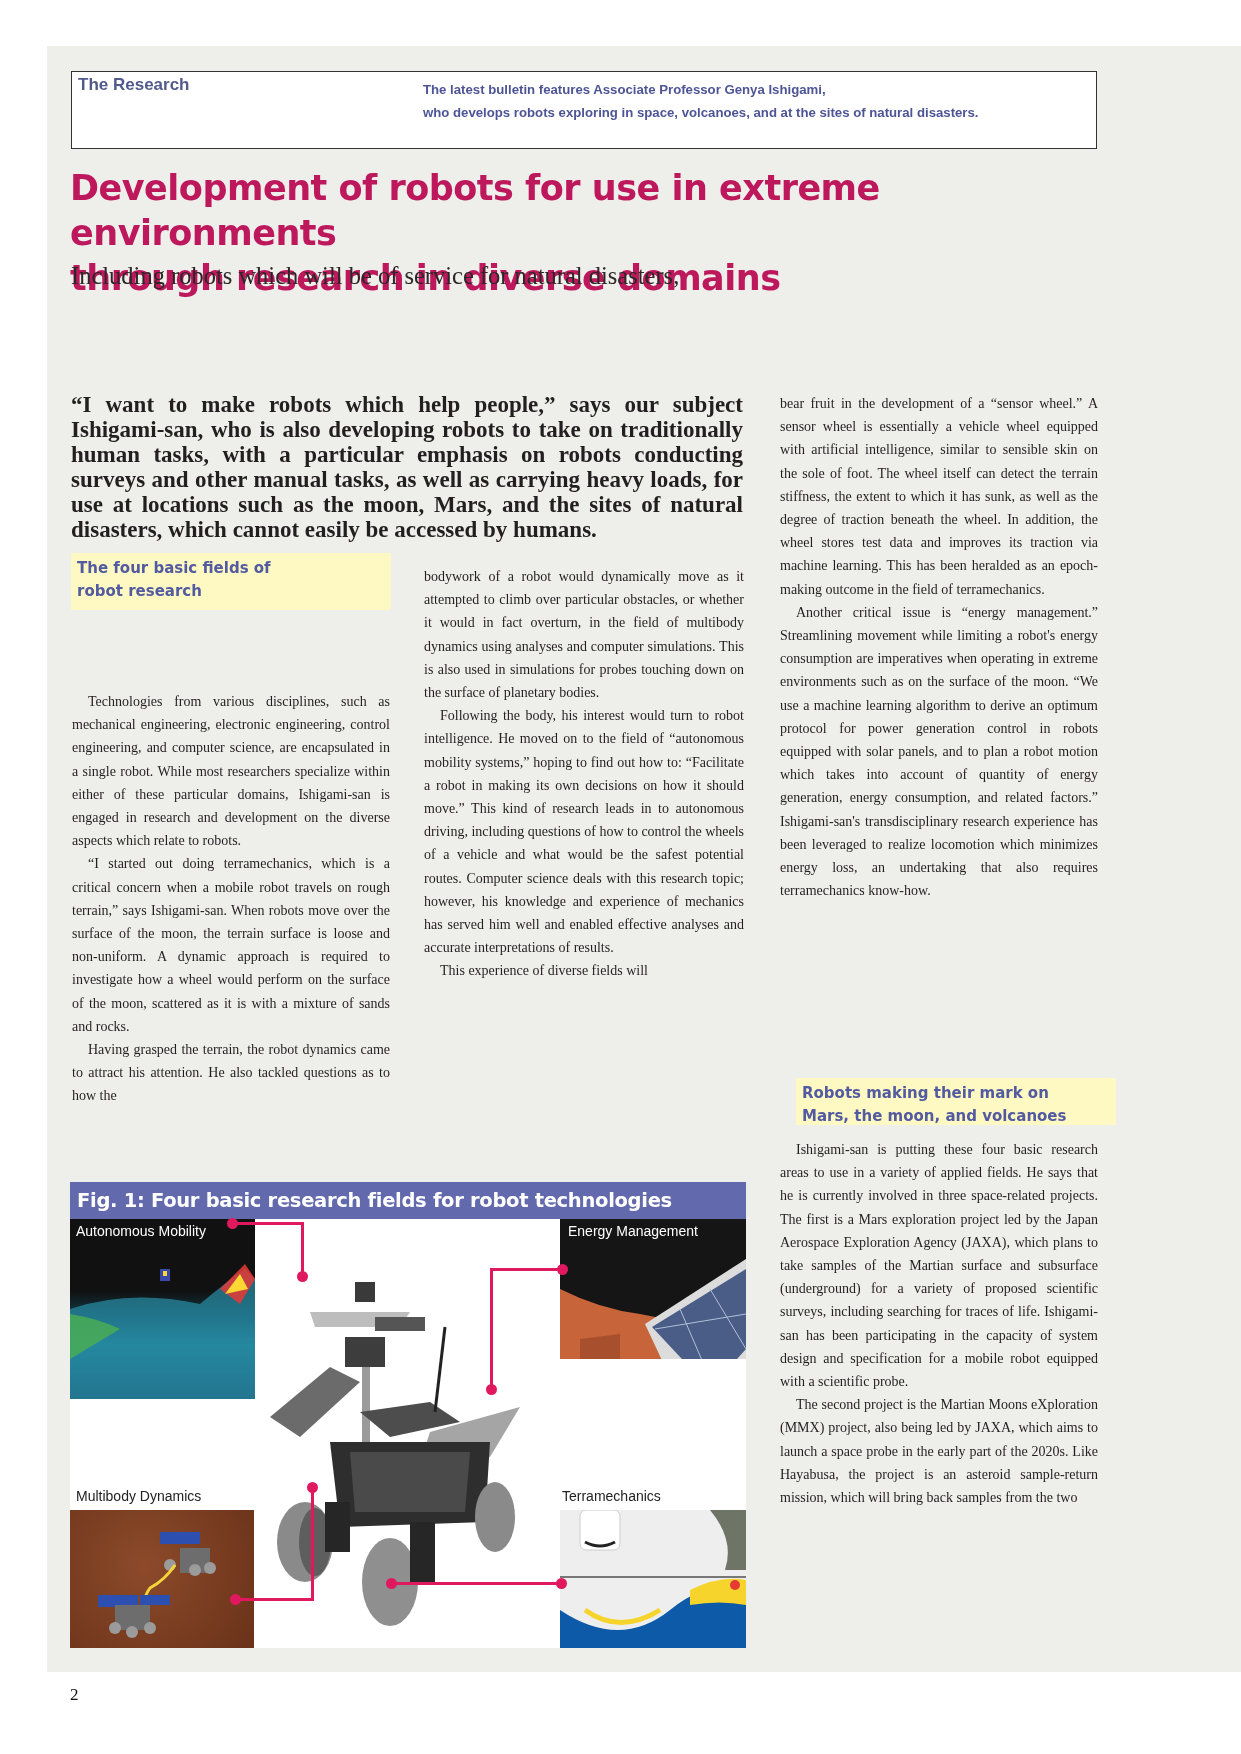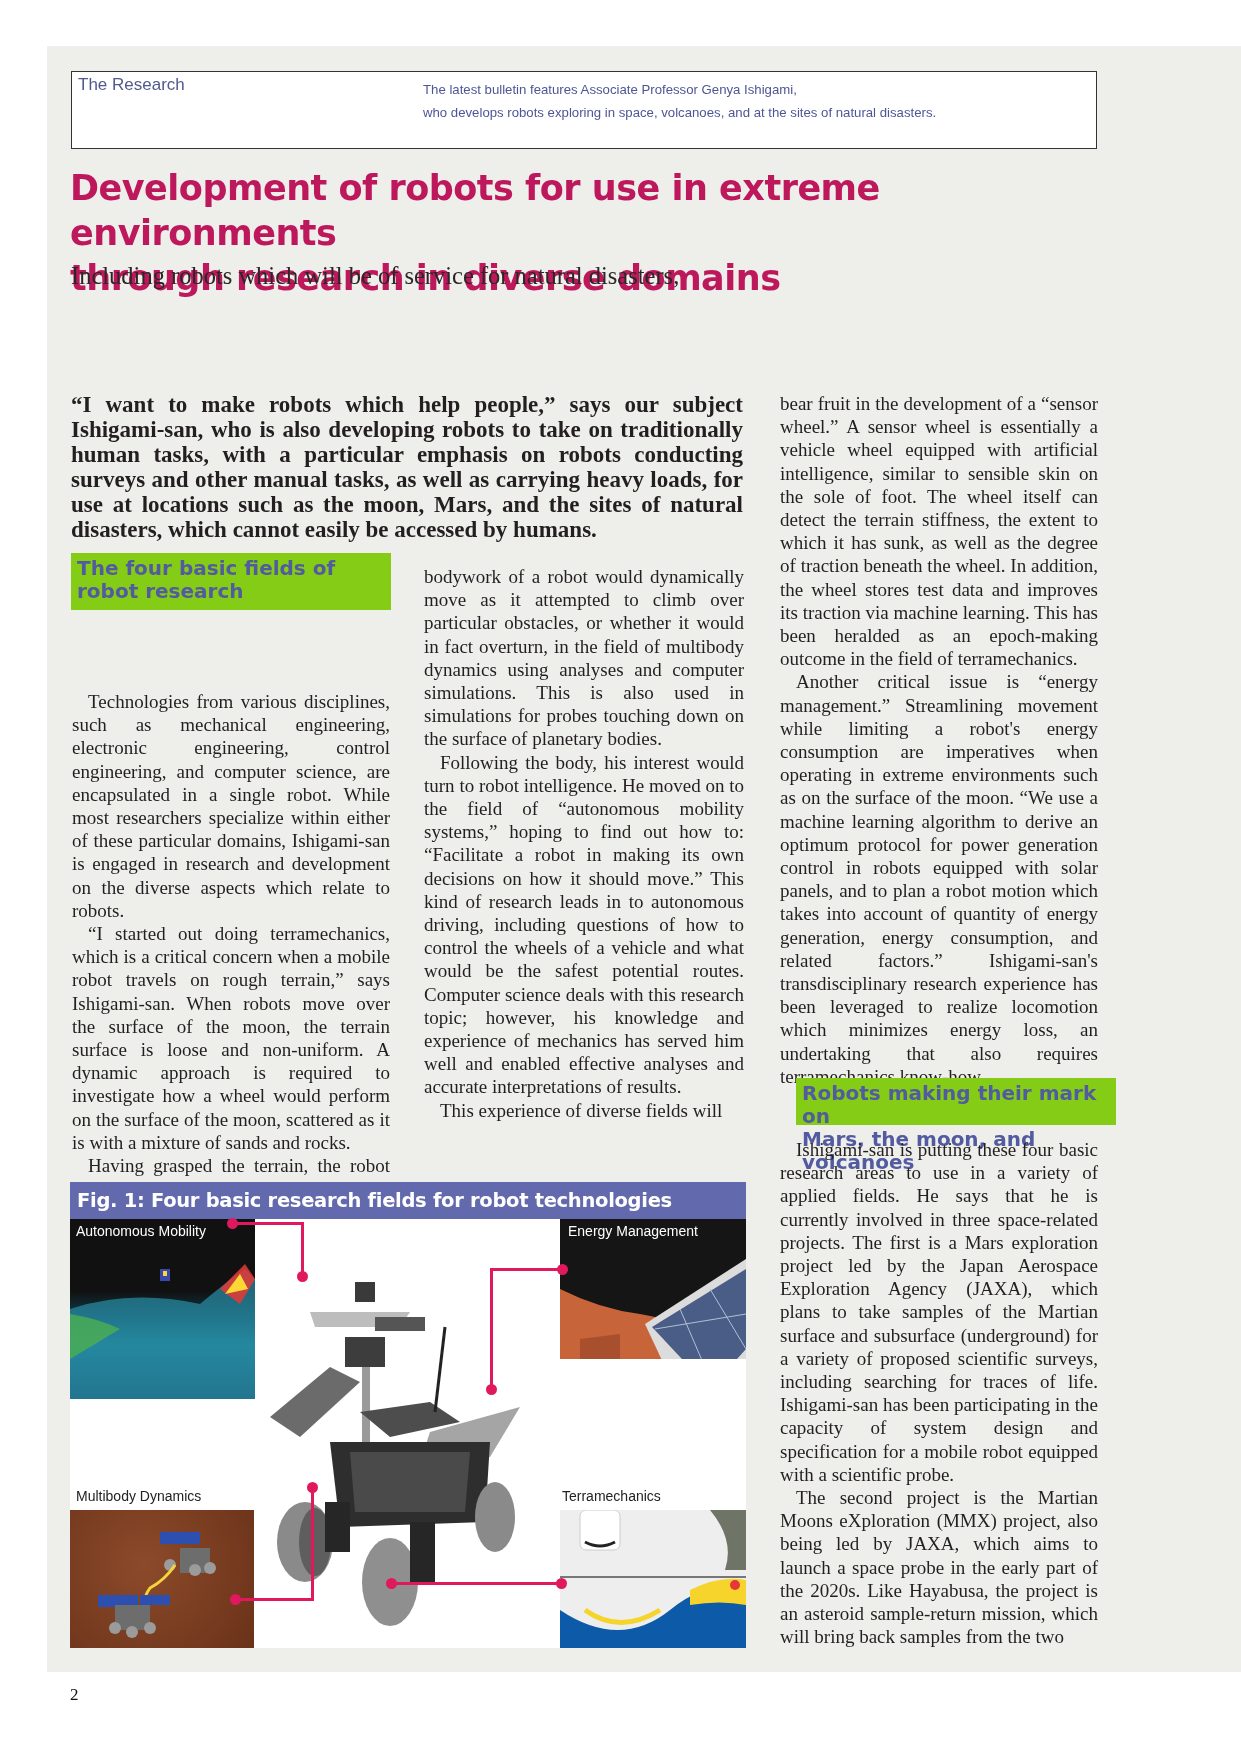--- a/index.html
+++ b/index.html
@@ -1,30 +1,30 @@
 <!DOCTYPE html>
 <html><head>
 <meta charset="utf-8">
 <style>
   html, body { margin:0; padding:0; }
   body { width:1241px; height:1754px; background:#ffffff; position:relative; overflow:hidden; font-family:"Liberation Serif", serif; color:#231f20; }
   .panel { position:absolute; left:47px; top:46px; width:1194px; height:1626px; background:#eeeeeb; }
-  .header-box { position:absolute; left:71px; top:71px; width:1026px; height:78px; background:#ffffff; border:1.5px solid #333; box-sizing:border-box; }
+  .header-box { position:absolute; left:71px; top:71px; width:1026px; height:78px; background:#ffffff; border:1.5px solid #333; box-sizing:border-box;font-weight:bold; }
   .section-label { position:absolute; left:6px; top:3px; font-family:"Liberation Sans", sans-serif; font-size:17px; color:#525a8c; }
   .header-blurb { position:absolute; left:351px; top:6px; font-family:"Liberation Sans", sans-serif; font-size:13.2px; line-height:23px; color:#4e5596; }
   .title { position:absolute; left:70px; top:166px; width:1060px; font-family:"DejaVu Sans", sans-serif; font-weight:bold; font-size:35px; line-height:45px; color:#be185d; letter-spacing:-0.5px; }
   .subtitle { position:absolute; left:71px; top:259px; width:900px; font-family:"Liberation Serif", serif; font-size:24.5px; line-height:34px; color:#2b2727; }
   .lead { position:absolute; left:71px; top:392px; width:672px; font-family:"Liberation Serif", serif; font-weight:bold; font-size:23px; line-height:25px; text-align:justify; color:#231f20; }
-  .col { position:absolute; font-size:19px; line-height:23.2px; text-align:justify; color:#231f20; }
+  .col { position:absolute; font-size:14px; line-height:23.2px; text-align:justify; color:#231f20; }
   .col p { margin:0; text-indent:16px; }
   .col p.noindent { text-indent:0; }
   .col-left { left:72px; top:650px; width:318px;margin-top:40px; }
   .col-mid { left:424px; top:565px; width:320px; }
   .col-right { left:780px; top:392px; width:318px; }
-  .subhead { position:absolute; background:#84cc16; font-family:"DejaVu Sans", sans-serif; font-weight:bold; font-size:20px; line-height:23px; color:#525aa0; padding:4px 6px; box-sizing:border-box; }
+  .subhead { position:absolute; background:#fef9c3; font-family:"DejaVu Sans", sans-serif; font-weight:bold; font-size:15px; line-height:23px; color:#525aa0; padding:4px 6px; box-sizing:border-box; }
   .subhead-1 { left:71px; top:553px; width:320px; height:57px; }
   .subhead-2 { left:796px; top:1078px; width:320px; height:47px; }
   .col-right2 { left:780px; top:1138px; width:318px; }
   .figure { position:absolute; left:70px; top:1182px; width:676px; height:466px; background:#ffffff; }
   .fig-title { position:absolute; left:0; top:0; width:676px; height:37px; background:#6269ac; color:#fff; font-family:"DejaVu Sans", sans-serif; font-weight:bold; font-size:19.5px; line-height:37px; padding-left:7px; box-sizing:border-box; letter-spacing:-0.3px; }
   .fig-img { position:absolute; overflow:hidden; }
   .fig-label { position:absolute; font-family:"Liberation Sans", sans-serif; font-size:14px; }
   .page-number { position:absolute; left:70px; top:1685px; font-family:"Liberation Serif", serif; font-size:17px; color:#111; }
   .connector { position:absolute; background:#e0195e; }
   .dot { position:absolute; width:11px; height:11px; border-radius:50%; background:#e0195e; }

